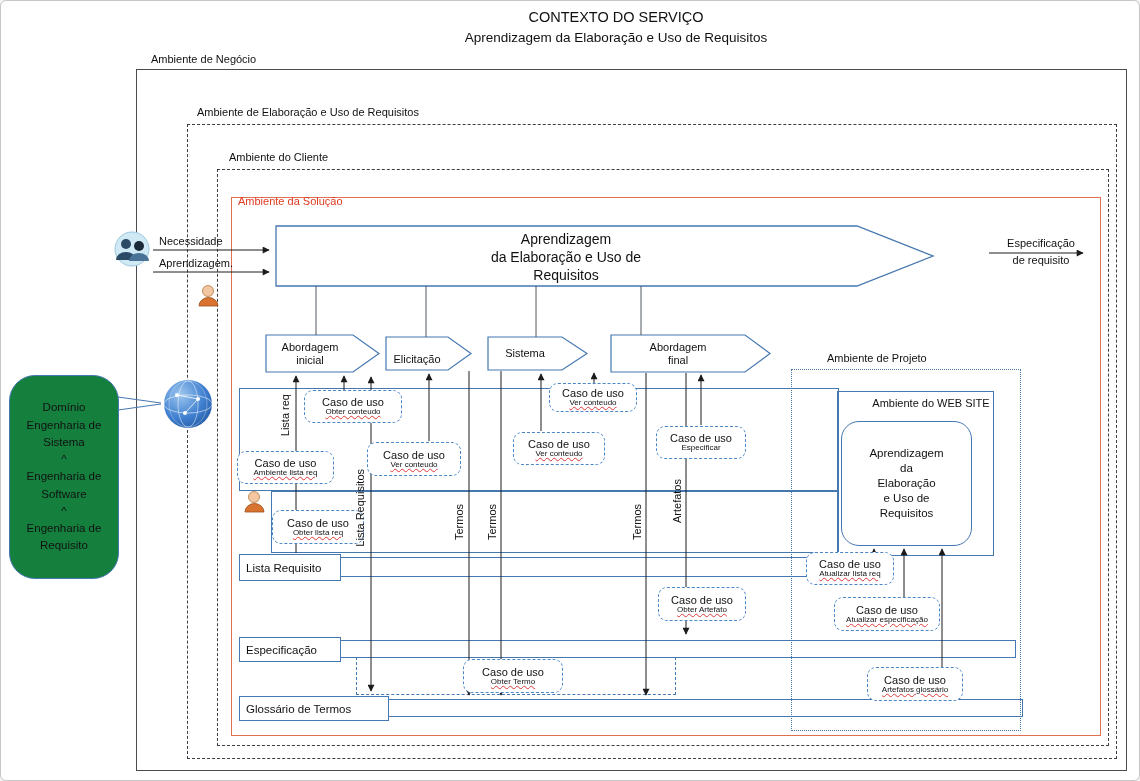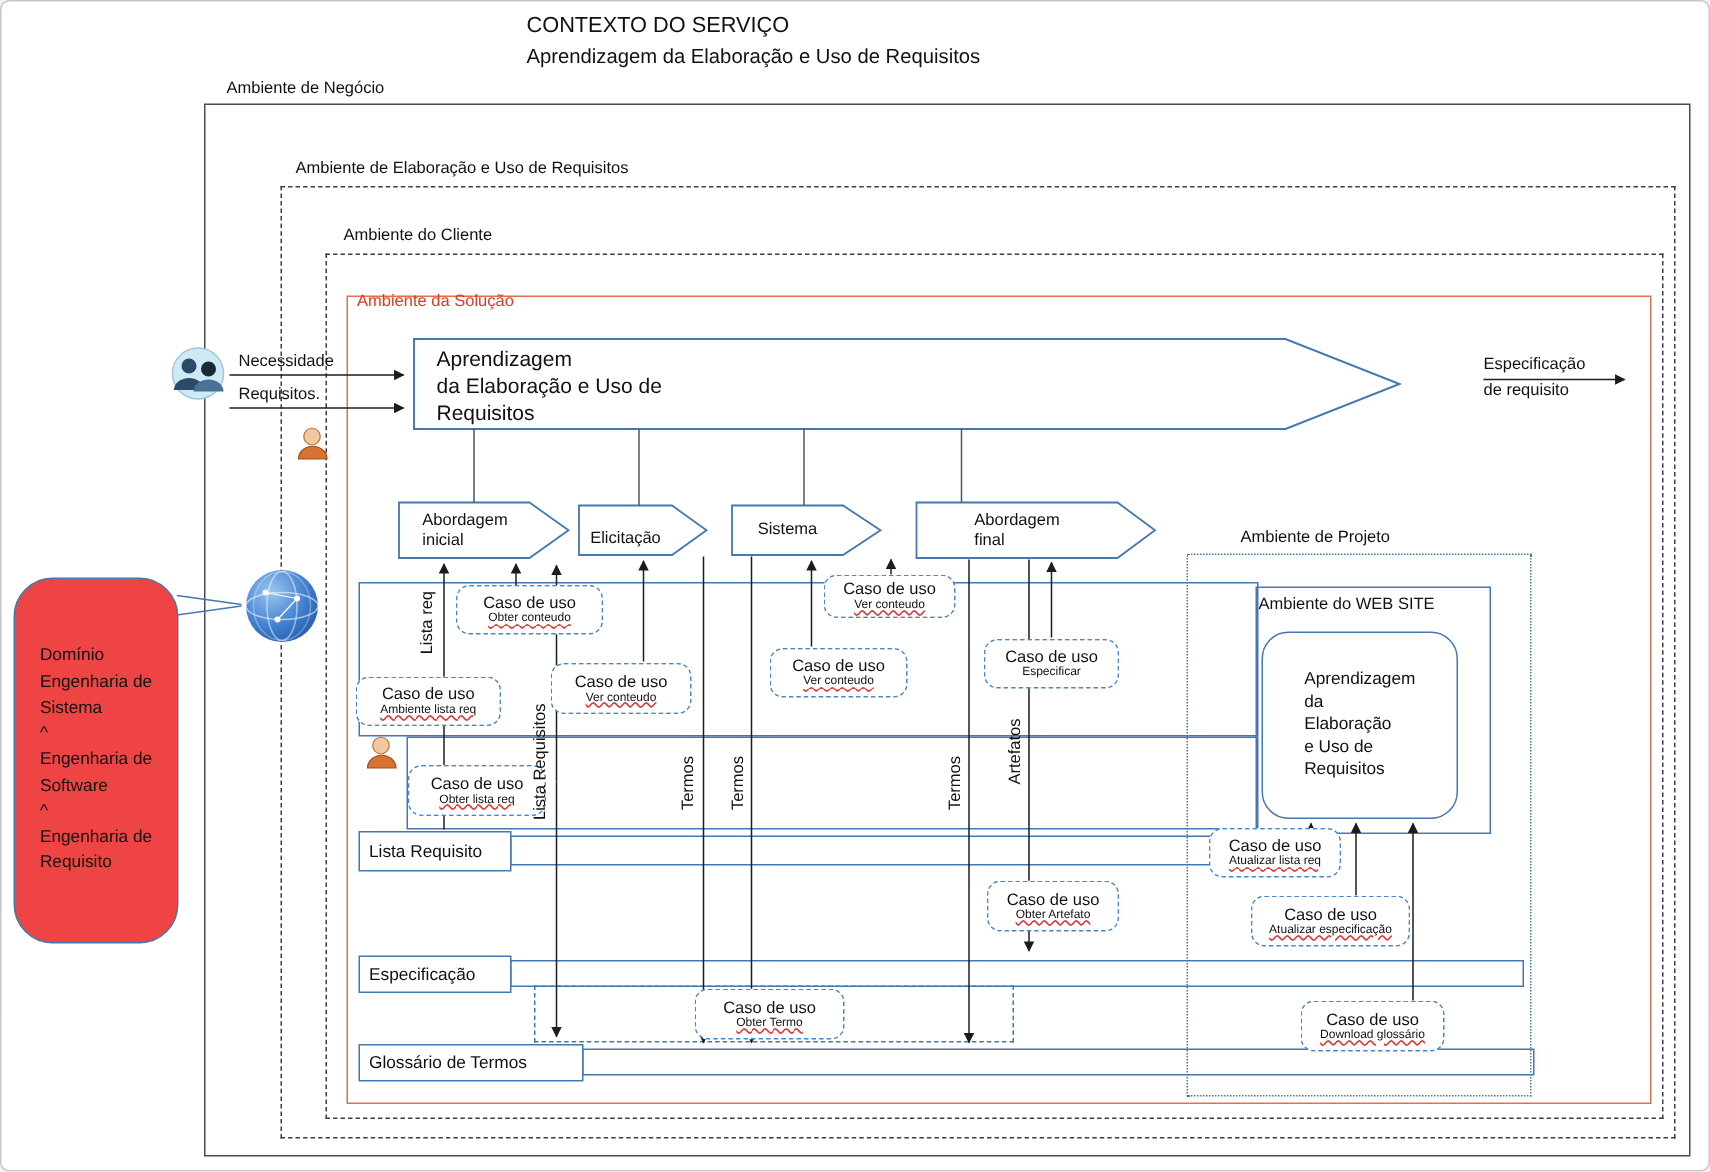--- a/index.html
+++ b/index.html
@@ -1,21 +1,21 @@
 <!DOCTYPE html>
 <html><head>
 <meta charset="utf-8">
 <style>
   *{margin:0;padding:0;box-sizing:border-box}
   html,body{background:#f2f2f2}
   #stage{position:relative;width:1140px;height:781px;background:#fff;border:1px solid #c6c6c6;
          border-radius:6px;font-family:"Liberation Sans","DejaVu Sans",sans-serif;color:#111;overflow:hidden}
   .lbl{position:absolute;font-size:11px;white-space:nowrap;z-index:4}
   .ml{white-space:pre-line}
-  .center{}
+  .center{text-align:center}
   .env{position:absolute;z-index:1}
   .shape{position:absolute;z-index:2;border:1px solid #4577b0;background:transparent}
   .store{display:flex;align-items:center;padding-left:6px;font-size:11.5px;background:#fff}
   .uc{position:absolute;z-index:4;border:1px dashed #4a86c8;border-radius:9px;background:#fff;
       text-align:center;display:flex;flex-direction:column;justify-content:center;line-height:1.1}
   .uc-t{font-size:11px}
   .uc-s{font-size:8px}
   .sp{text-decoration:underline wavy #e03636 1px;text-underline-offset:1px}
   .vlbl{position:absolute;z-index:4;font-size:11px;writing-mode:vertical-rl;transform:rotate(180deg);white-space:nowrap}
   .flexc{display:flex;align-items:center;justify-content:center}
@@ -53,21 +53,21 @@
   <div class="shape" style="left:355px;top:656px;width:320px;height:38px;border-style:dashed"></div>
 
   <div class="shape" style="left:836px;top:390px;width:157px;height:165px"></div>
   <div class="lbl center" style="left:838px;top:395px;width:184px;white-space:normal;line-height:14px">Ambiente do WEB SITE</div>
   <div class="shape flexc ml center" style="left:840px;top:420px;width:131px;height:125px;border-radius:18px;z-index:4;background:#fff;font-size:11.5px;line-height:15px">Aprendizagem
 da
 Elaboração
 e Uso de
 Requisitos</div>
 
-  <div class="shape flexc center" style="left:8px;top:384px;width:110px;height:244px;border-radius:26px;border-width:1.3px;background:#ef4444">
+  <div class="shape flexc center" style="left:8px;top:374px;width:110px;height:204px;border-radius:26px;border-width:1.3px;background:#15803d">
     <div class="ml" style="font-size:11.5px;line-height:1.5">Domínio
 Engenharia de
 Sistema
 ^
 Engenharia de
 Software
 ^
 Engenharia de
 Requisito</div>
   </div>
@@ -157,21 +157,21 @@
 
   <div class="lbl center" style="left:350px;top:8px;width:530px;font-size:14.5px">CONTEXTO DO SERVIÇO</div>
   <div class="lbl center" style="left:350px;top:29px;width:530px;font-size:13.5px">Aprendizagem da Elaboração e Uso de Requisitos</div>
   <div class="lbl" style="left:150px;top:52px">Ambiente de Negócio</div>
   <div class="lbl" style="left:196px;top:105px">Ambiente de Elaboração e Uso de Requisitos</div>
   <div class="lbl" style="left:228px;top:150px">Ambiente do Cliente</div>
   <div class="lbl" style="left:237px;top:194px;color:#e03a20">Ambiente da Solução</div>
   <div class="lbl" style="left:826px;top:351px">Ambiente de Projeto</div>
 
   <div class="lbl" style="left:158px;top:234px">Necessidade</div>
-  <div class="lbl" style="left:158px;top:256px">Requisitos.</div>
+  <div class="lbl" style="left:158px;top:256px">Aprendizagem.</div>
   <div class="lbl ml center" style="left:988px;top:234px;width:104px;line-height:17px">Especificação
 de requisito</div>
 
   <div class="lbl ml center" style="left:290px;top:229px;width:550px;font-size:14px;line-height:18px">Aprendizagem
 da Elaboração e Uso de
 Requisitos</div>
   <div class="lbl ml flexc center" style="left:265px;top:335px;width:88px;height:35px;font-size:11px;line-height:13px">Abordagem
 inicial</div>
   <div class="lbl ml flexc center" style="left:385px;top:336px;width:62px;height:44px;font-size:11px;line-height:13px">Elicitação</div>
   <div class="lbl ml flexc center" style="left:487px;top:336px;width:74px;height:33px;font-size:11px;line-height:13px">Sistema</div>
@@ -217,21 +217,21 @@
   <div class="uc" style="left:833px;top:596px;width:106px;height:34px">
     <div class="uc-t">Caso de uso</div>
     <div class="uc-s sp">Atualizar especificação</div>
   </div>
   <div class="uc" style="left:462px;top:658px;width:100px;height:34px">
     <div class="uc-t">Caso de uso</div>
     <div class="uc-s sp">Obter Termo</div>
   </div>
   <div class="uc" style="left:866px;top:666px;width:96px;height:34px">
     <div class="uc-t">Caso de uso</div>
-    <div class="uc-s sp">Download glossário</div>
+    <div class="uc-s sp">Artefatos glossário</div>
   </div>
 
   <div class="vlbl" style="left:278px;top:393px">Lista req</div>
   <div class="vlbl" style="left:353px;top:468px">Lista Requisitos</div>
   <div class="vlbl" style="left:452px;top:503px">Termos</div>
   <div class="vlbl" style="left:485px;top:503px">Termos</div>
   <div class="vlbl" style="left:630px;top:503px">Termos</div>
   <div class="vlbl" style="left:670px;top:478px">Artefatos</div>
 
 </div>

